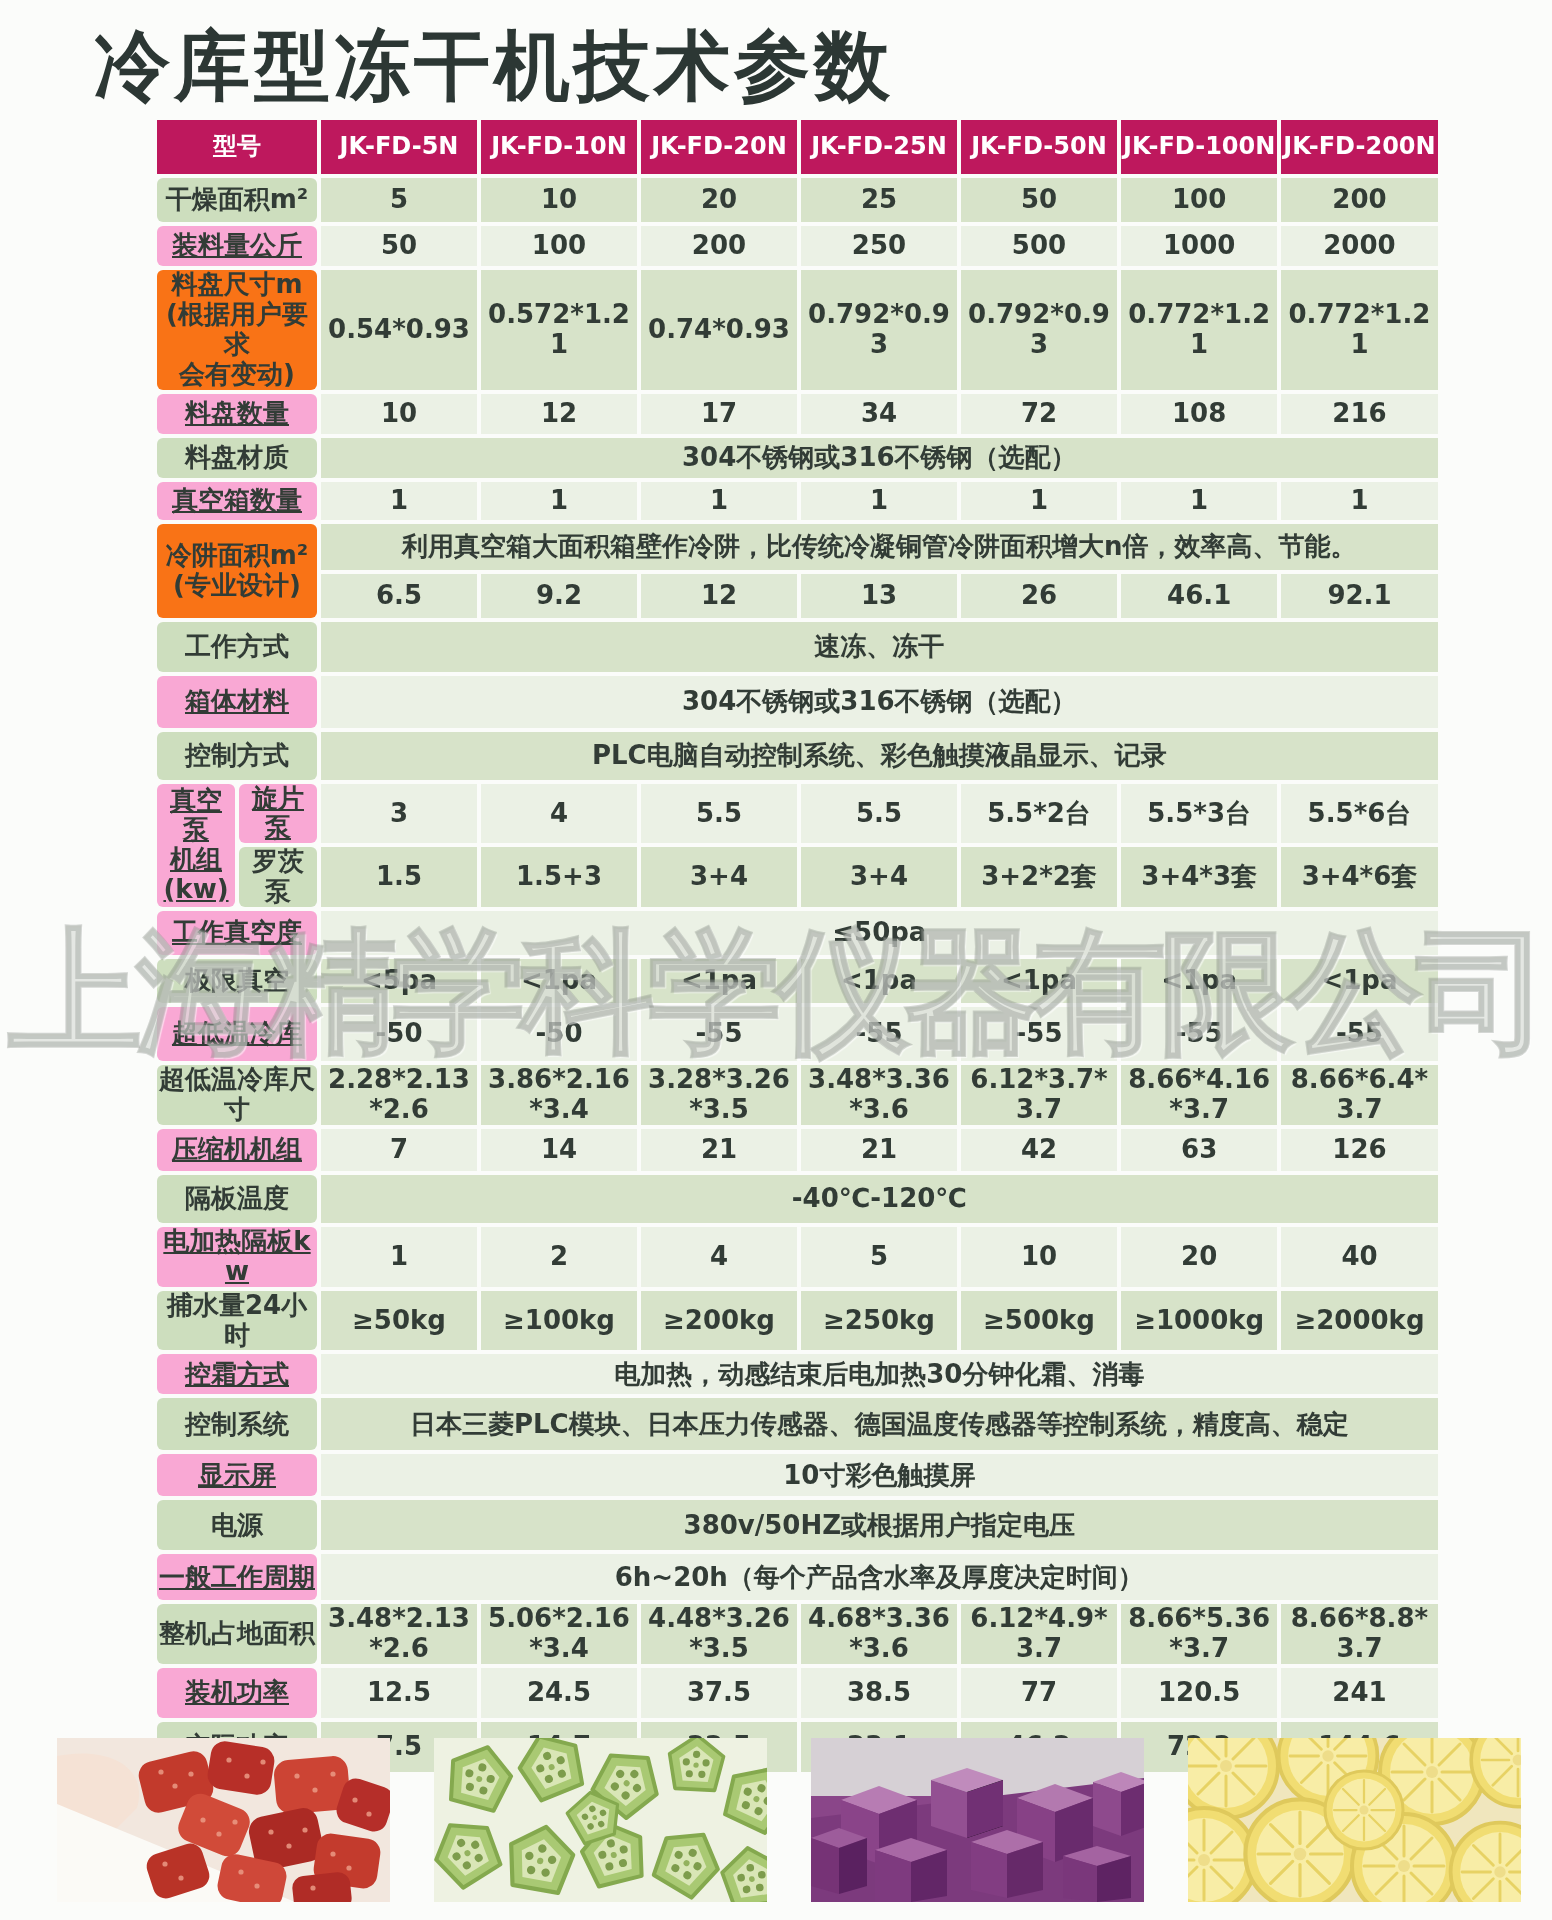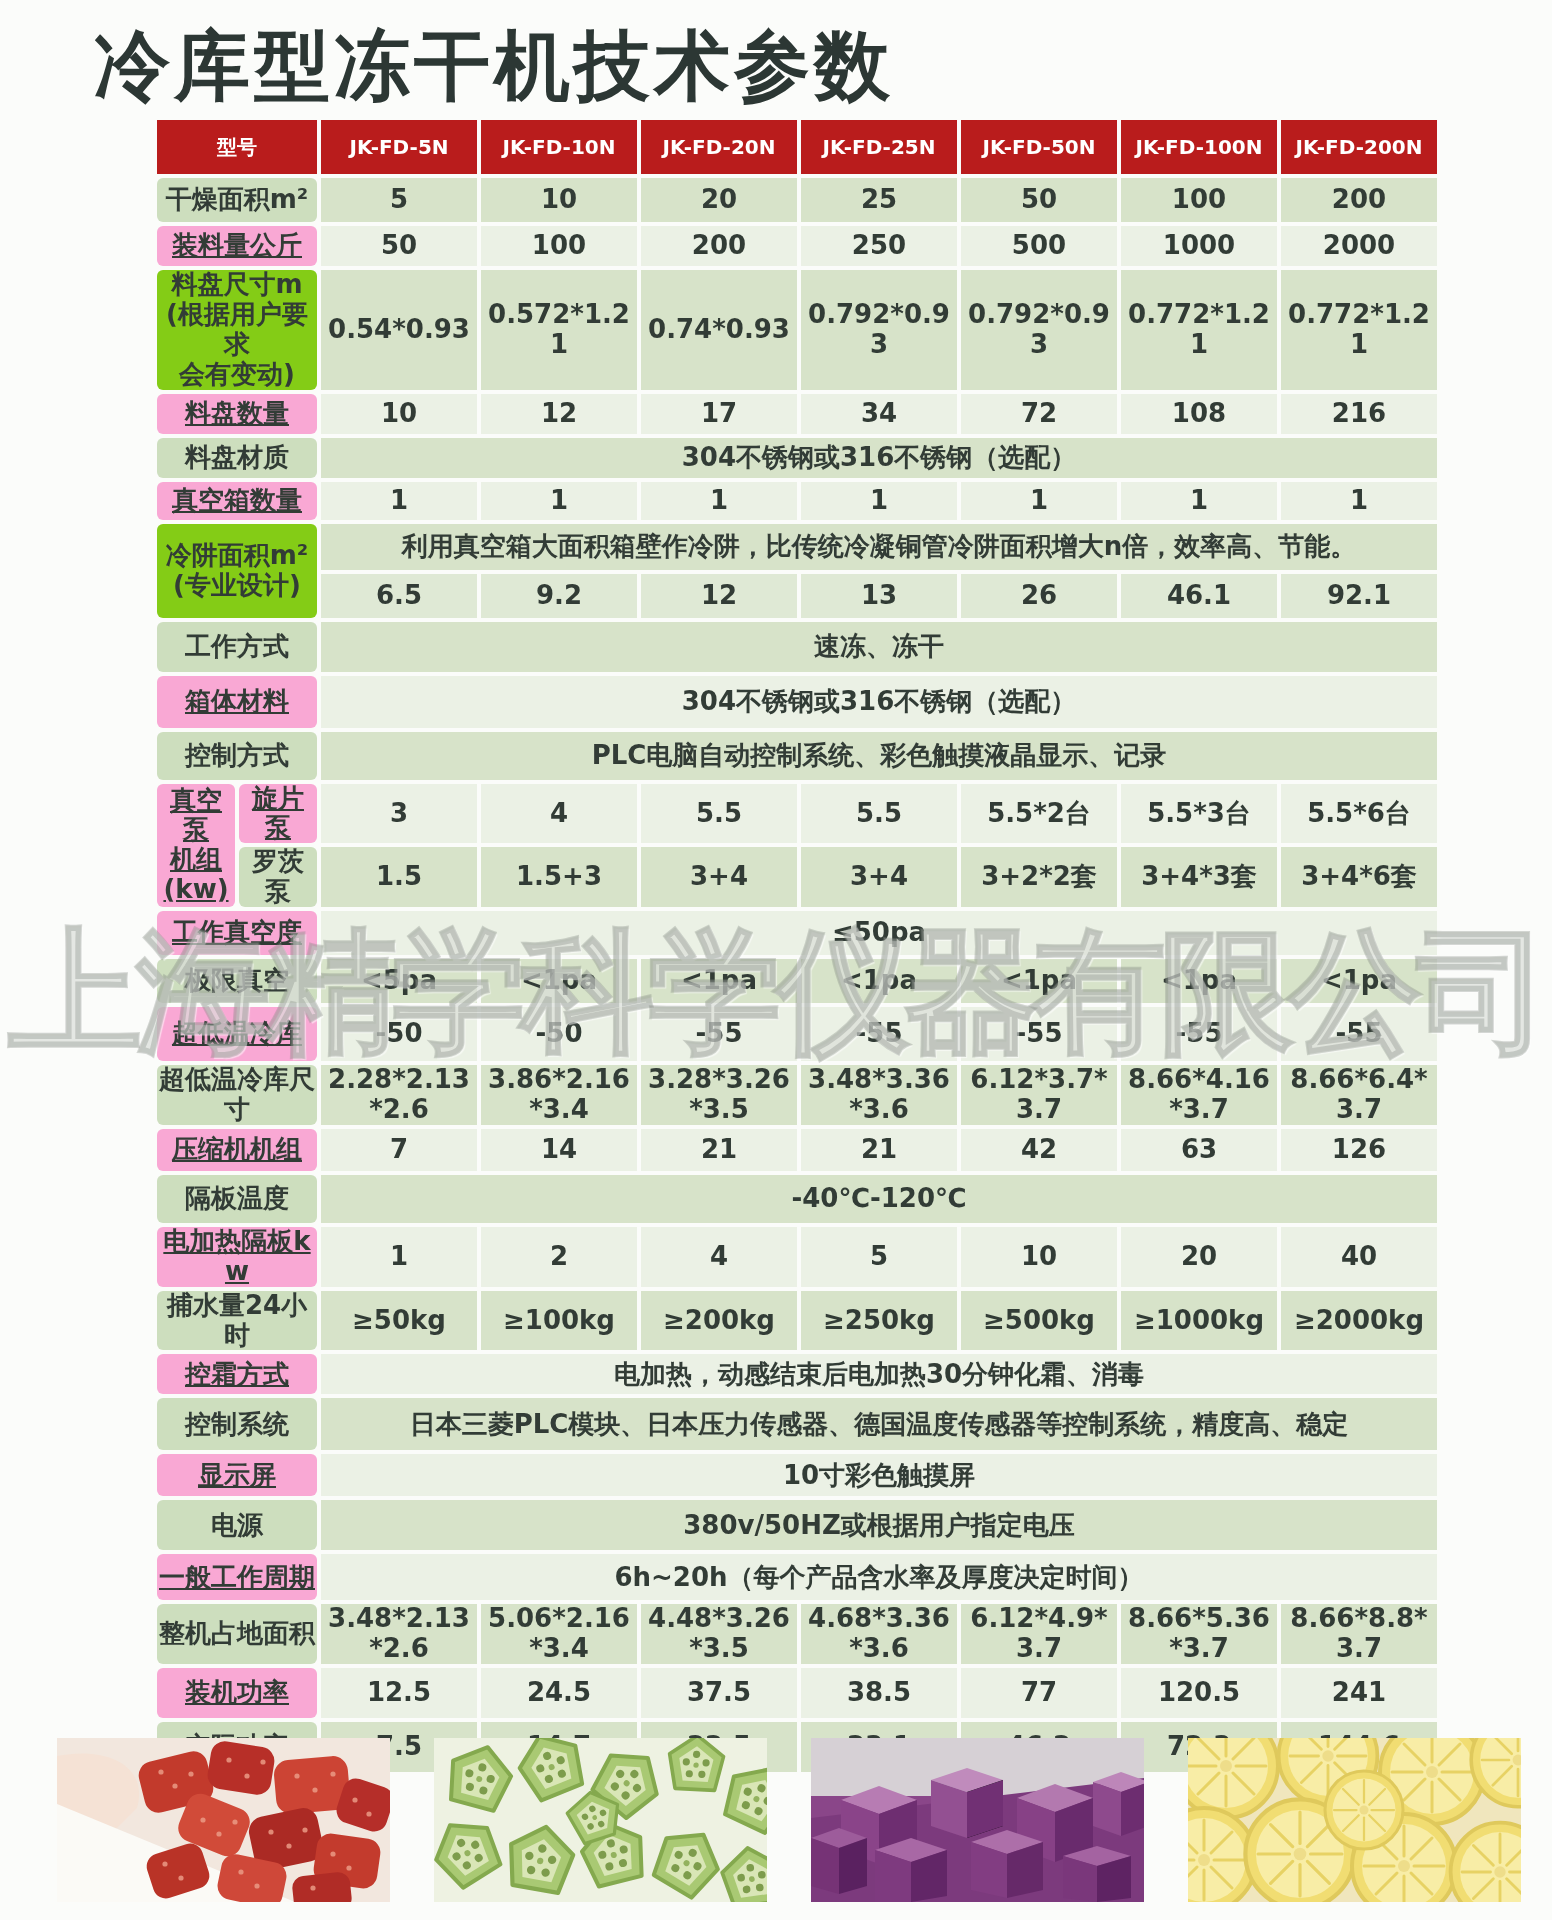--- a/index.html
+++ b/index.html
@@ -17,26 +17,26 @@
   table.spec{
     position:absolute;top:116px;left:153px;
     border-collapse:separate;border-spacing:4px;table-layout:fixed;
   }
   table.spec td{
     text-align:center;vertical-align:middle;
     font-weight:700;font-size:26px;line-height:1.15;
     padding:0 2px;word-break:break-all;color:#323c36;
   }
   tr.hd td{
-    background:#b91c1c;color:#ffffff;font-size:20px;letter-spacing:0;
+    background:#be185d;color:#ffffff;font-size:24px;letter-spacing:0;
     word-break:keep-all;white-space:nowrap;
   }
   td.lab{background:#cddebe;font-size:25px;border-radius:6px;}
   tr.l td.lab{background:#f9a8d4;text-decoration:underline;}
-  td.lab.merged{background:#84cc16;}
+  td.lab.merged{background:#f97316;}
   tr.d td.v{background:#d7e3c9;}
   tr.l td.v{background:#ebf1e5;}
   tr.cbv td.v{background:#dfe9d5;}
   td.pre{white-space:pre-line;word-break:keep-all;}
   .watermark{
     position:absolute;top:892px;left:0;width:1552px;height:200px;
     text-align:center;white-space:nowrap;pointer-events:none;z-index:5;
     font-size:134px;font-weight:700;letter-spacing:-6px;line-height:200px;
     color:rgba(172,178,170,0.30);
     -webkit-text-stroke:2px rgba(128,134,126,0.32);

